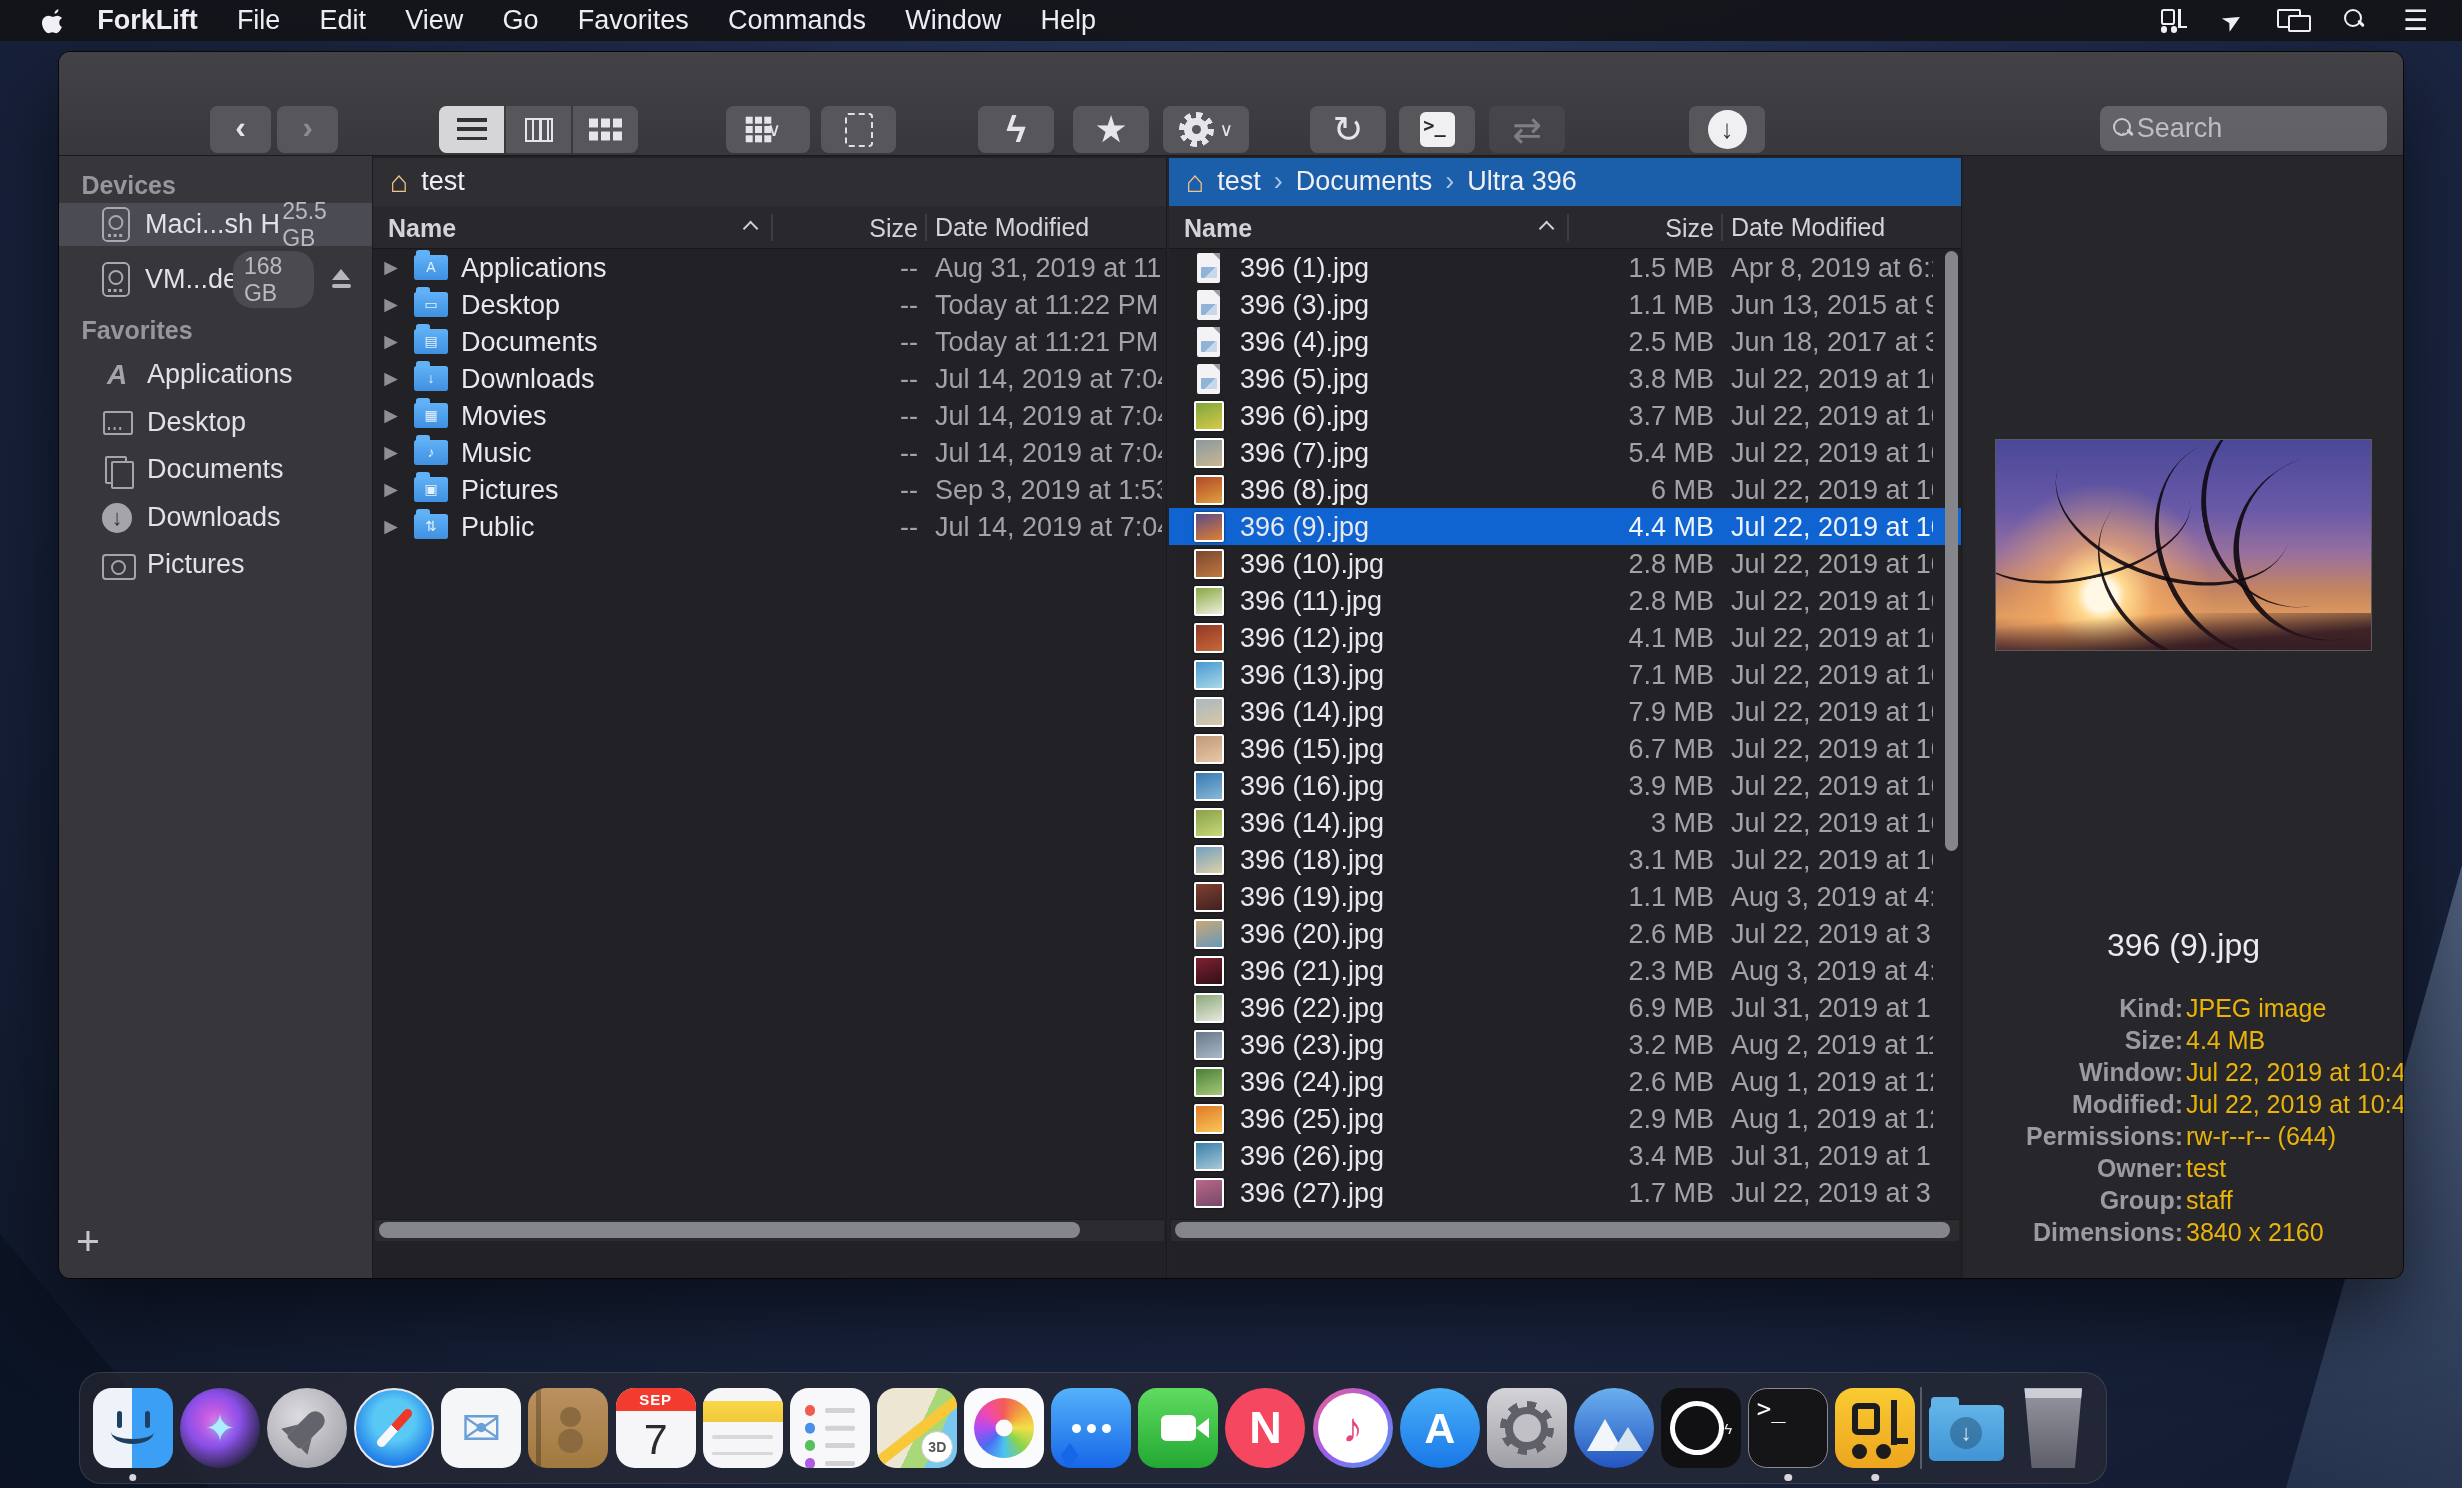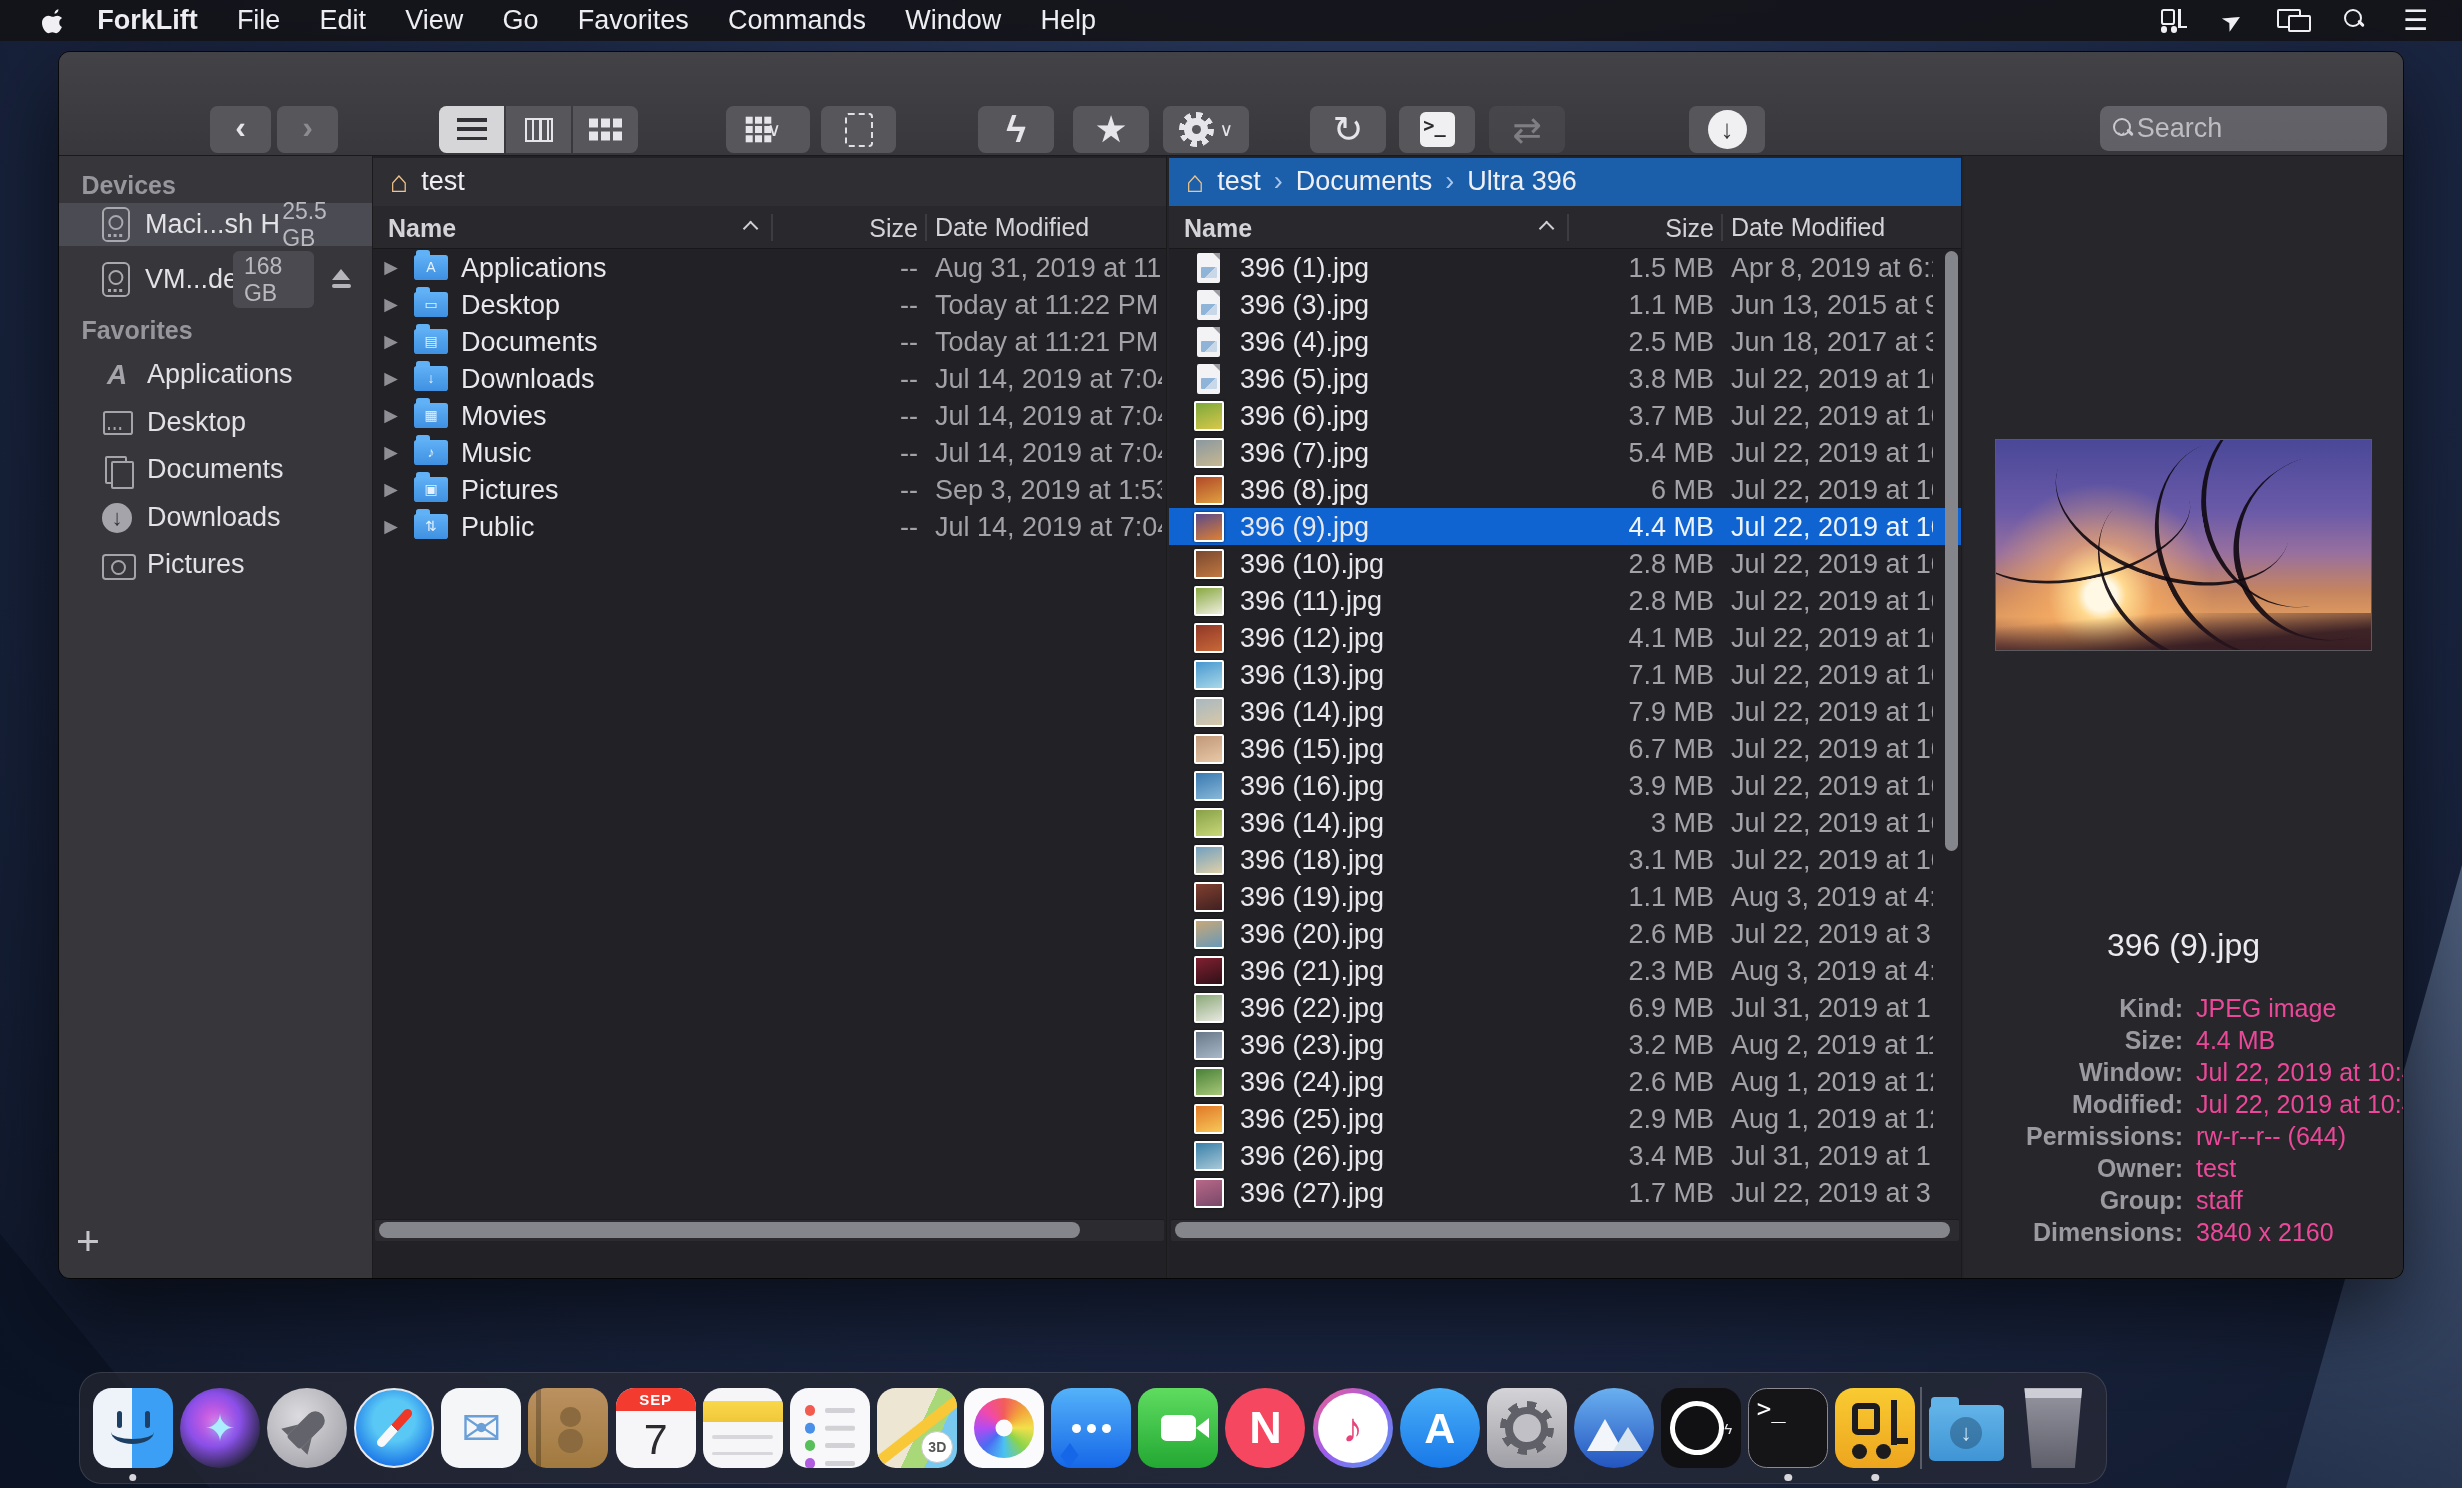--- a/index.html
+++ b/index.html
@@ -89,21 +89,21 @@
 
   
   .sidebar { position:absolute; left:0; top:104px; bottom:0; width:314px;
     background:#36363b; border-right:1.9px solid #1b1b1e; }
   .side-head { position:absolute; left:22.4px; font-size:25px; color:#96969c; font-weight:bold; }
   .srow { position:absolute; left:0; right:0; height:43px; display:flex; align-items:center; padding-left:43px; font-size:27px; color:#e2e2e6; }
   .srow.sel { background:#4b4b54; }
   .srow .lbl { margin-left:15px; white-space:nowrap; overflow:hidden; }
   .srow .spacer { flex:1; }
   .srow .detail { font-size:23px; color:#b9b9bf; margin-right:15px; }
-  .srow .badge { background:#4a4a50; border-radius:6px; padding:1.9px 11.2px; }
+  .srow .badge { background:#4a4a50; border-radius:19px; padding:1.9px 11.2px; }
   .ic-hd { position:relative; width:28px; height:35px; border:2.8px solid #a8a8ae; border-radius:5.6px; flex:none; }
   .ic-hd::before { content:""; position:absolute; left:50%; top:5.6px; transform:translateX(-50%); width:11.2px; height:11.2px; border:2.8px solid #a8a8ae; border-radius:50%; }
   .ic-hd::after { content:""; position:absolute; left:3.7px; bottom:2.8px; width:3.7px; height:3.7px; background:#a8a8ae;
     box-shadow:5.6px 0 0 #a8a8ae, 11.2px 0 0 #a8a8ae; }
   .eject { position:relative; width:24px; height:20.5px; margin-right:18.6px; flex:none; }
   .eject::before { content:""; position:absolute; left:2.8px; top:0; border-left:9.3px solid transparent; border-right:9.3px solid transparent; border-bottom:11.2px solid #b5b5bb; }
   .eject::after { content:""; position:absolute; left:2.8px; bottom:1.9px; width:18.6px; height:3.7px; background:#b5b5bb; border-radius:1.9px; }
   .fic { position:relative; width:30px; height:30px; flex:none; color:#a4a4aa; }
   .fic-app { font-size:28px; display:flex; align-items:center; justify-content:center; font-style:italic; font-weight:bold; }
   .fic-desk::before { content:""; position:absolute; left:0.9px; top:3.7px; width:26px; height:19.6px; border:2.8px solid #a4a4aa; border-radius:2.8px; }
@@ -168,21 +168,21 @@
     background:
       radial-gradient(circle at 28% 74%, #fff8e4 0 5%, #ffd88e 8%, rgba(255,178,100,.6) 17%, rgba(250,160,96,0) 36%),
       linear-gradient(180deg,#4a4898 0%, #6a5aa8 34%, #98709e 54%, #c5845f 72%, #de9a60 84%, #8f5644 100%); }
   .pimg .gs { position:absolute; border-bottom:3.7px solid rgba(14,8,16,.9); border-radius:50%; }
   .pimg .hills { position:absolute; left:0; bottom:0; width:100%; height:37px;
     background:linear-gradient(175deg, rgba(60,30,40,.0) 20%, rgba(40,20,30,.85) 70%); }
   .ptitle { position:absolute; left:0; right:0; top:771px; text-align:center; font-size:32px; color:#ececf0; }
   .pmeta { position:absolute; left:28px; right:22.4px; top:836px; }
   .mrow { display:flex; height:32px; font-size:25px; align-items:center; }
   .mrow .ml { width:191px; text-align:right; color:#9a9aa0; font-weight:bold; flex:none; }
-  .mrow .mv { margin-left:13px; color:#ec4899; white-space:nowrap; }
+  .mrow .mv { margin-left:3px; color:#eab308; white-space:nowrap; }
 
   
   .dock { position:absolute; left:79px; bottom:3.7px; width:2028px; height:112px;
     background:rgba(46,46,54,.55); border:1.9px solid rgba(255,255,255,.12); border-radius:22.4px;
     display:flex; align-items:center; padding:0 9.3px; z-index:40; }
   .dock-item { position:relative; width:88px; height:108px; display:flex; align-items:center; justify-content:center; }
   .dock-sep { width:3.7px; height:86px; display:flex; align-items:center; justify-content:center; }
   .dock-sep::before { content:""; width:1.9px; height:82px; background:rgba(255,255,255,.25); }
   .rdot { position:absolute; bottom:0.9px; left:50%; transform:translateX(-50%); width:7.5px; height:7.5px; border-radius:50%; background:#d6d6dc; }
   .dk { position:relative; width:80px; height:80px; border-radius:18.6px; display:flex; align-items:center; justify-content:center; overflow:hidden; }

